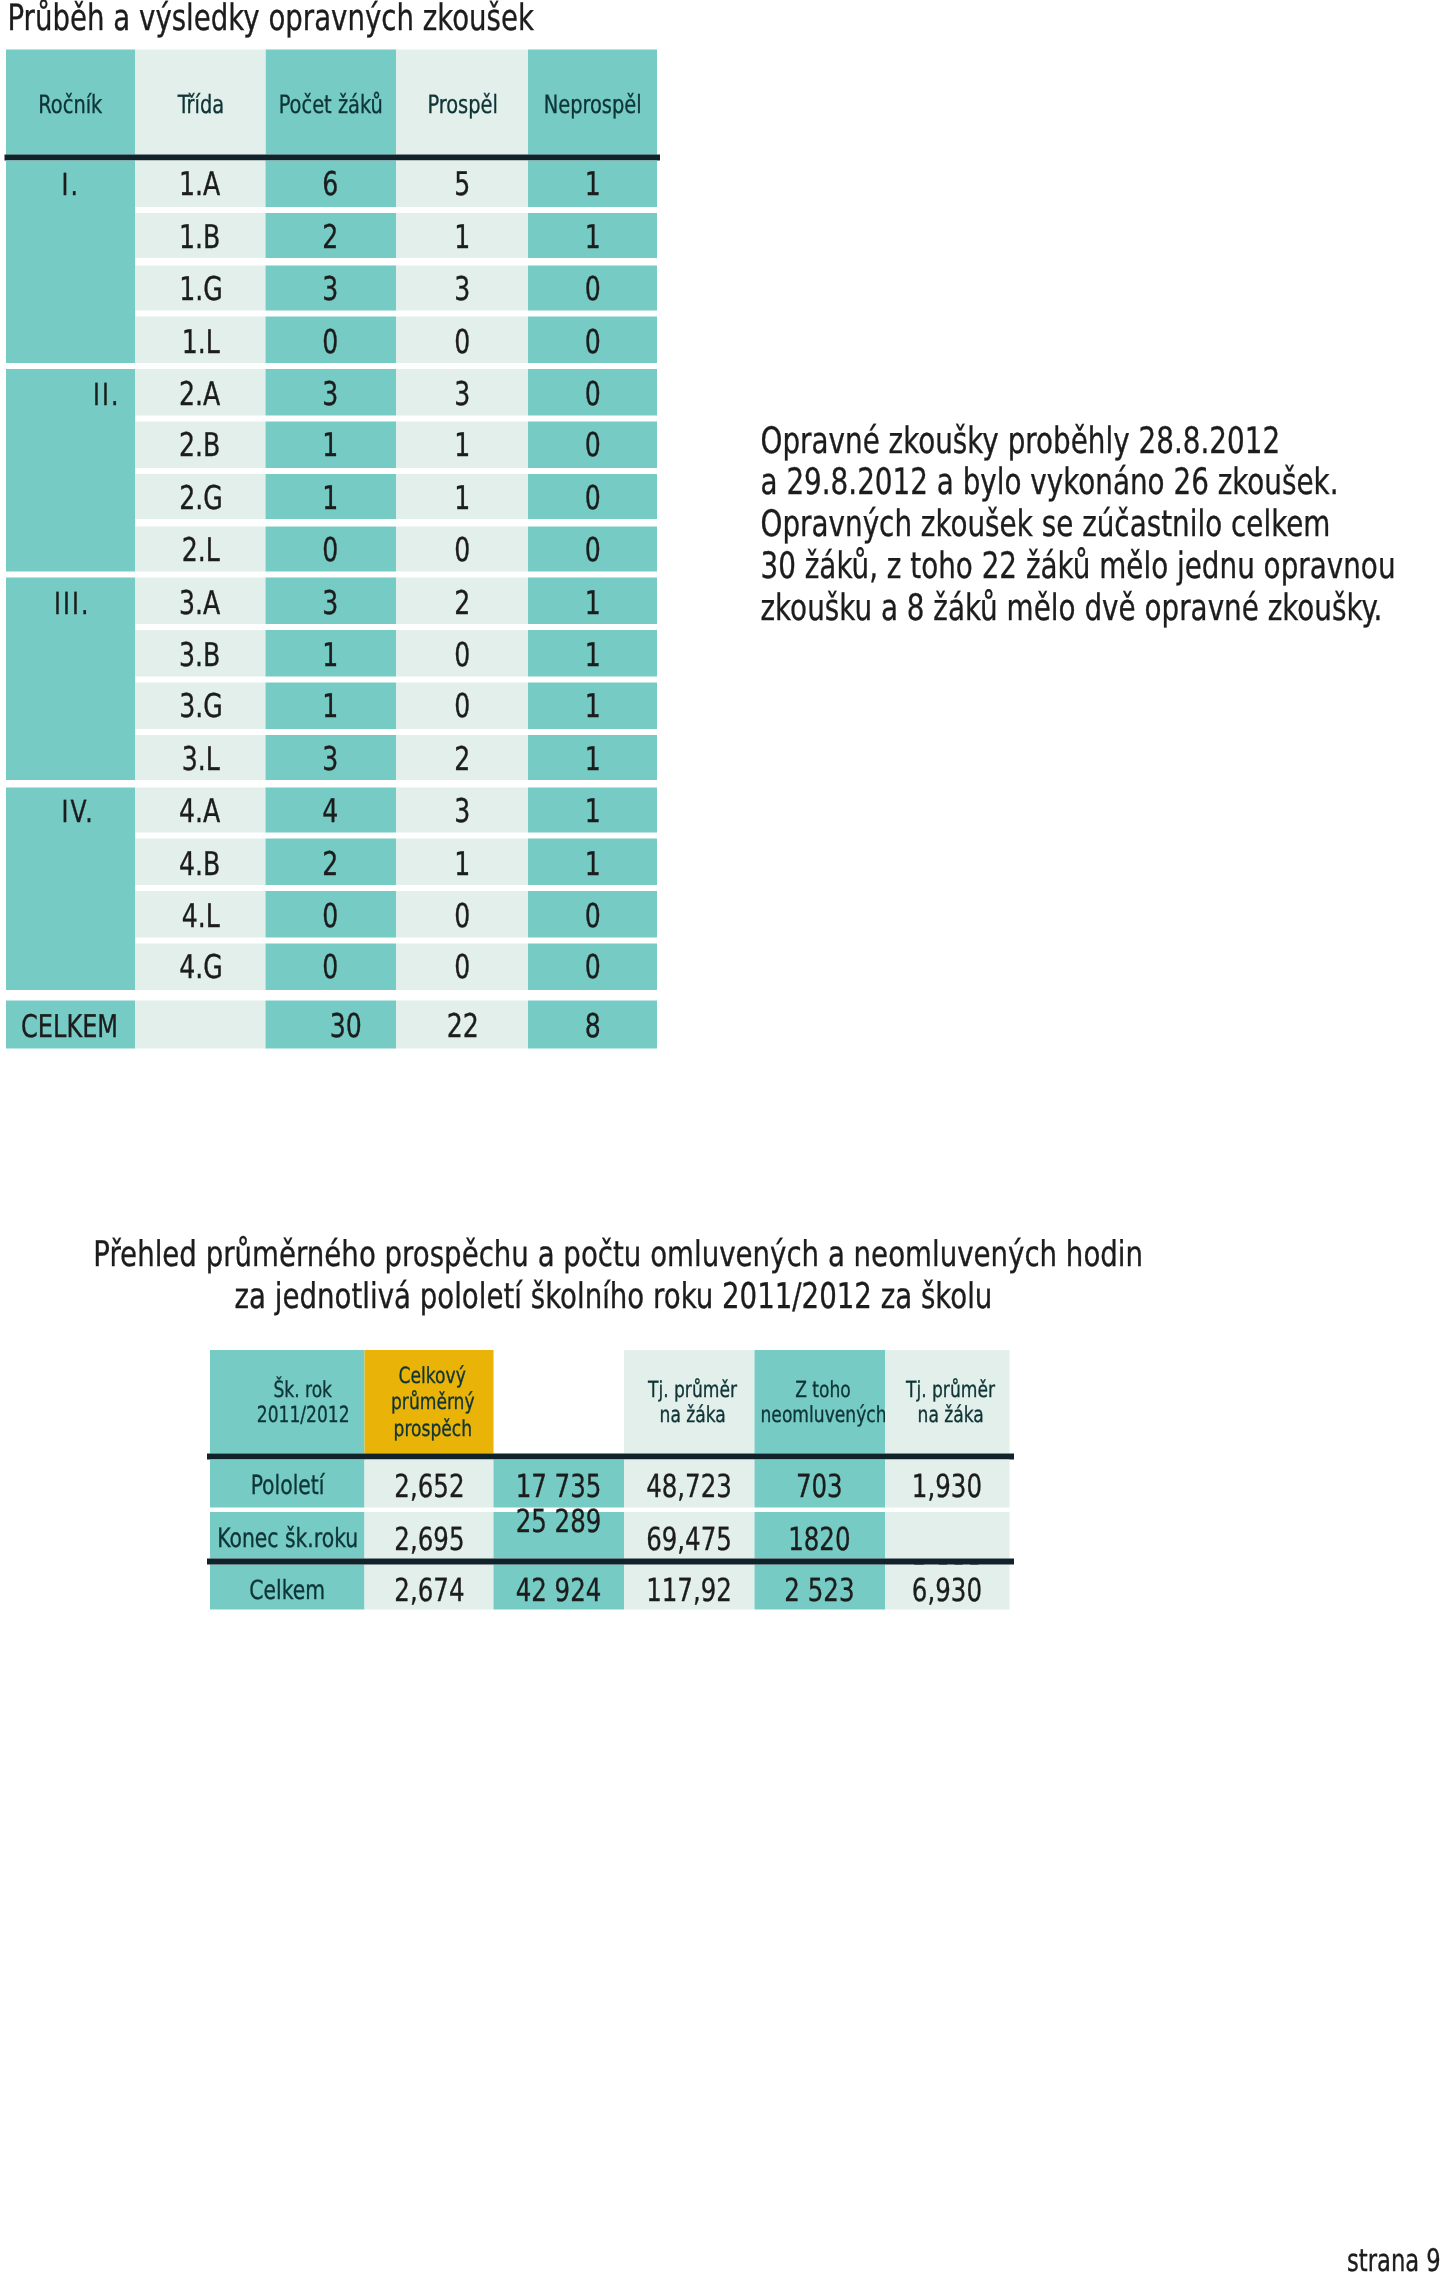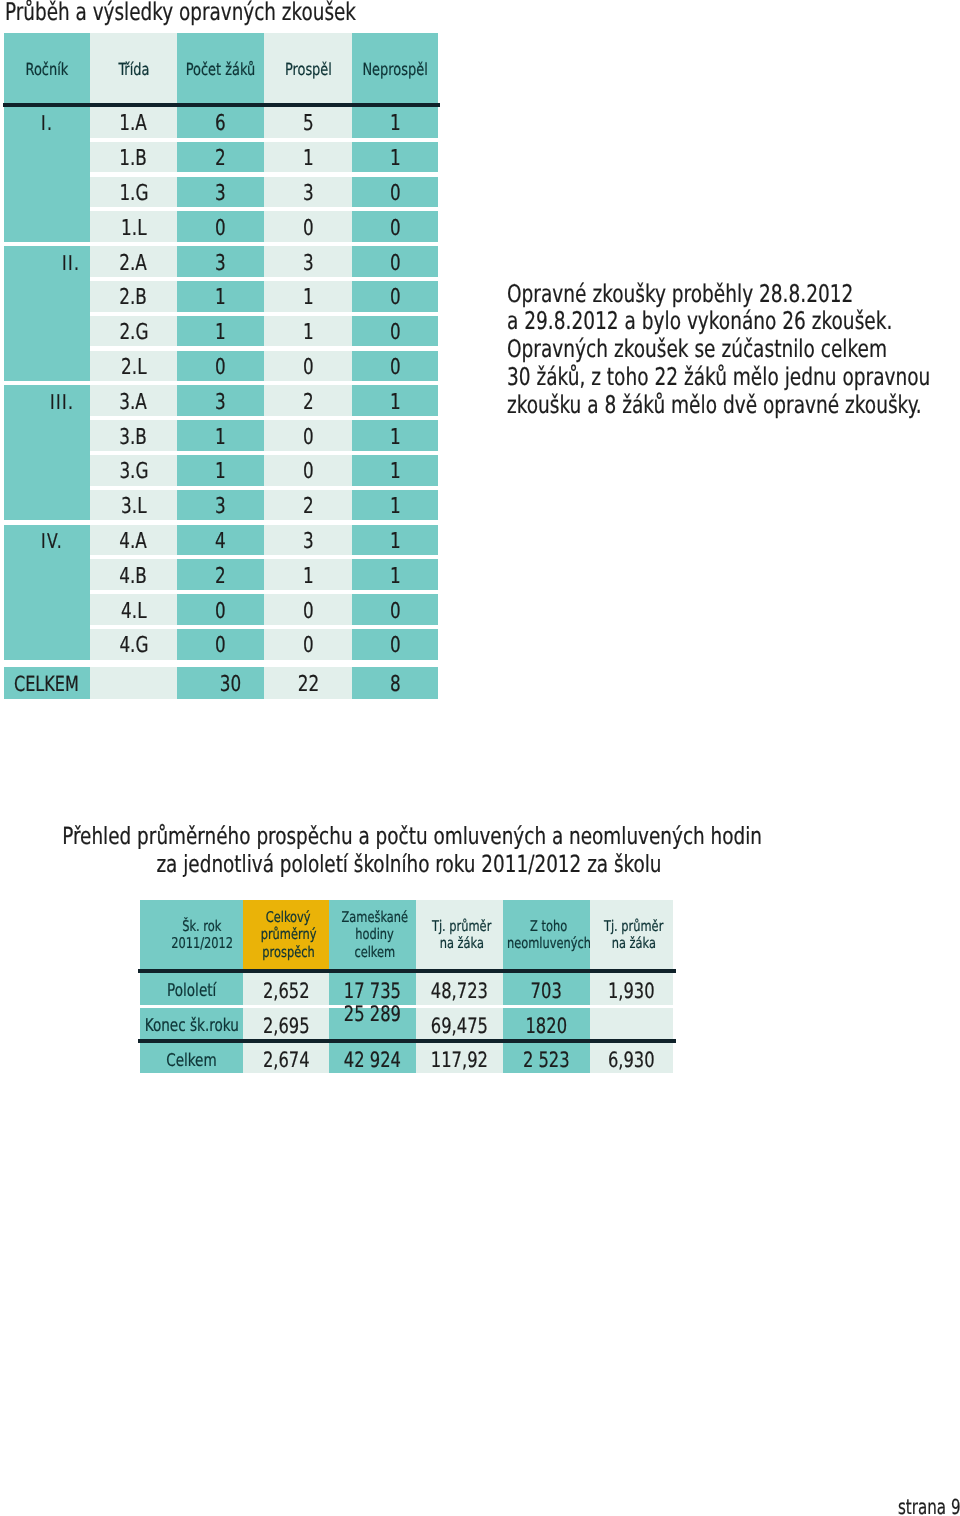--- a/index.html
+++ b/index.html
@@ -202,21 +202,21 @@
       </div>
     <div class="cellblk lite" style="left:260px;top:317.6px;width:88px;height:30.7px;"></div>
     <div class="cellval" style="left:260px;top:317.6px;width:88px;height:30.7px;">
         <span class="nw">0</span>
       </div>
     <div class="cellblk teal" style="left:348px;top:317.6px;width:85.5px;height:30.7px;"></div>
     <div class="cellval" style="left:348px;top:317.6px;width:85.5px;height:30.7px;">
         <span class="nw">0</span>
       </div>
     <div class="cellblk teal" style="left:0px;top:352.4px;width:86px;height:135.1px;"></div>
-    <div class="yearval" style="left:0px;top:352.4px;width:74px;height:30.7px;justify-content:flex-end;padding-left:19px;box-sizing:border-box;">
+    <div class="yearval" style="left:0px;top:352.4px;width:74px;height:30.7px;justify-content:center;padding-left:19px;box-sizing:border-box;">
         <span class="nwl">III.</span>
       </div>
     <div class="cellblk lite" style="left:86px;top:352.4px;width:87px;height:30.7px;"></div>
     <div class="cellval" style="left:86px;top:352.4px;width:87px;height:30.7px;">
         <span class="nw">3.A</span>
       </div>
     <div class="cellblk teal" style="left:173px;top:352.4px;width:87px;height:30.7px;"></div>
     <div class="cellval" style="left:173px;top:352.4px;width:87px;height:30.7px;">
         <span class="nw">3</span>
       </div>
@@ -379,25 +379,20 @@
   <div class="t2">
     <div class="hcell2" style="left:0px;top:0;width:103px;height:69.0px;background:#76cbc5;padding-left:16px;">
         <span class="nw">Šk. rok</span>
         <span class="nw">2011/2012</span>
       </div>
     <div class="hcell2" style="left:103px;top:0;width:86px;height:69.0px;background:#eab308;">
         <span class="nw">Celkový</span>
         <span class="nw">průměrný</span>
         <span class="nw">prospěch</span>
       </div>
-    <div class="hcell2" style="left:189px;top:0;width:87px;height:69.0px;background:#76cbc5;">
-        <span class="nw">Zameškané</span>
-        <span class="nw">hodiny</span>
-        <span class="nw">celkem</span>
-      </div>
     <div class="hcell2" style="left:276px;top:0;width:87px;height:69.0px;background:#e2efeb;">
         <span class="nw">Tj. průměr</span>
         <span class="nw">na žáka</span>
       </div>
     <div class="hcell2" style="left:363px;top:0;width:87px;height:69.0px;background:#76cbc5;">
         <span class="nw">Z toho</span>
         <span class="nw">neomluvených</span>
       </div>
     <div class="hcell2" style="left:450px;top:0;width:83px;height:69.0px;background:#e2efeb;">
         <span class="nw">Tj. průměr</span>

